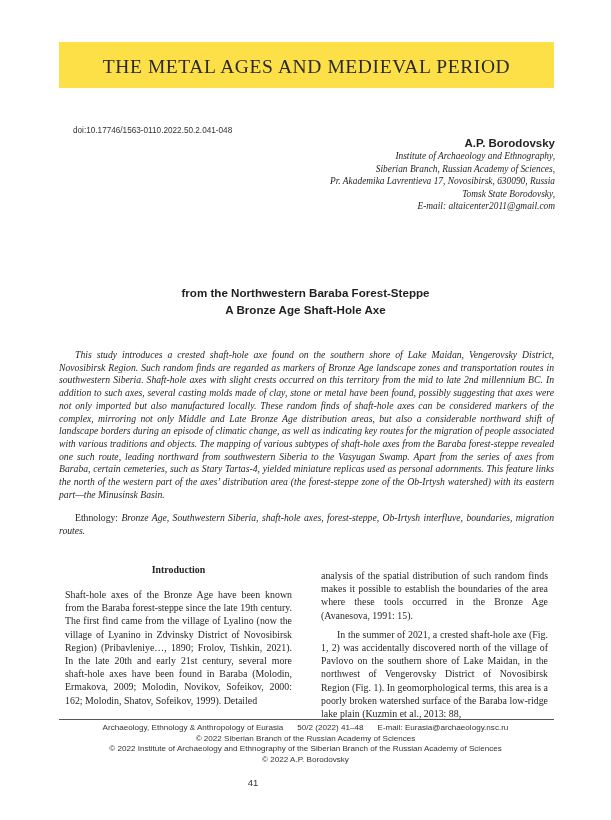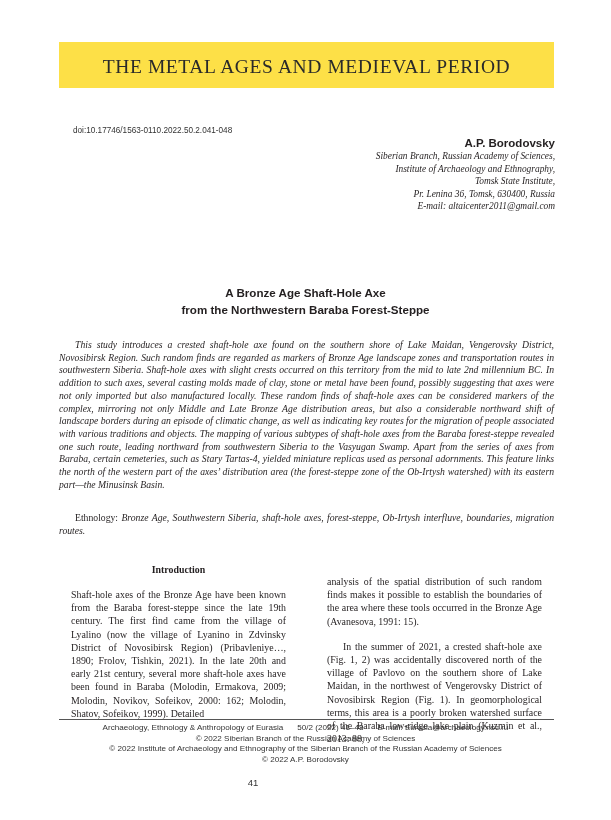--- a/index.html
+++ b/index.html
@@ -34,41 +34,41 @@
     font-style: italic; font-size: 9.4px; line-height: 12.5px; color: #231f20;
   }
 
   .title {
     position: absolute; left: 0; width: 611px; top: 284px; text-align: center;
     font-family: "Liberation Sans", "DejaVu Sans", sans-serif;
     font-weight: bold; font-size: 11.6px; line-height: 17px; color: #231f20;
   }
 
   .abstract {
-    position: absolute; left: 59px; width: 495px; top: 339px;
+    position: absolute; left: 59px; width: 495px; top: 349px;
     font-family: "Liberation Serif", "DejaVu Serif", serif;
     font-style: italic; font-size: 9.7px; line-height: 12.7px;
     text-align: justify; text-indent: 16px; margin: 0; color: #231f20;
   }
   .keywords {
     position: absolute; left: 59px; width: 495px; top: 512px;
     font-family: "Liberation Serif", "DejaVu Serif", serif;
     font-size: 9.7px; line-height: 12.7px; text-align: justify;
     text-indent: 16px; margin: 0; color: #231f20;
   }
   .keywords .kw-list { font-style: italic; }
 
   .col {
     position: absolute; top: 563px; width: 239px;
     font-family: "Liberation Serif", "DejaVu Serif", serif;
     font-size: 9.9px; line-height: 13.2px; color: #231f20;
   }
   .col-left { left: 59px; }
   .col-right { left: 315px; }
-  .col p { margin: 12px; text-align: justify; }
+  .col p { margin: 6px; text-align: justify; }
   .col p.indent { text-indent: 16px; }
   .intro-heading {
     text-align: center; font-weight: bold; font-size: 9.9px; line-height: 13px;
     margin: 0 0 12px 0;
   }
 
   .footer-rule {
     position: absolute; left: 59px; top: 719px; width: 495px; height: 0;
     border-top: 1px solid #555;
   }
@@ -88,30 +88,30 @@
 <body>
 
 <div class="section-band">
   <span>THE METAL AGES AND MEDIEVAL PERIOD</span>
 </div>
 
 <div class="doi">doi:10.17746/1563-0110.2022.50.2.041-048</div>
 
 <div class="author-block">
   <div class="author-name">A.P. Borodovsky</div>
+  <div class="affil">Institute of Archaeology and Ethnography,</div>
   <div class="affil">Siberian Branch, Russian Academy of Sciences,</div>
-  <div class="affil">Institute of Archaeology and Ethnography,</div>
-  <div class="affil">Tomsk State Institute,</div>
-  <div class="affil">Pr. Lenina 36, Tomsk, 630400, Russia</div>
+  <div class="affil">Pr. Akademika Lavrentieva 17, Novosibirsk, 630090, Russia</div>
+  <div class="affil">Tomsk State Borodovsky,</div>
   <div class="affil">E-mail: altaicenter2011@gmail.com</div>
 </div>
 
 <div class="title">
+  <div>from the Northwestern Baraba Forest-Steppe</div>
   <div>A Bronze Age Shaft-Hole Axe</div>
-  <div>from the Northwestern Baraba Forest-Steppe</div>
 </div>
 
 <p class="abstract">This study introduces a crested shaft-hole axe found on the southern shore of Lake Maidan, Vengerovsky District, Novosibirsk Region. Such random finds are regarded as markers of Bronze Age landscape zones and transportation routes in southwestern Siberia. Shaft-hole axes with slight crests occurred on this territory from the mid to late 2nd millennium BC. In addition to such axes, several casting molds made of clay, stone or metal have been found, possibly suggesting that axes were not only imported but also manufactured locally. These random finds of shaft-hole axes can be considered markers of the complex, mirroring not only Middle and Late Bronze Age distribution areas, but also a considerable northward shift of landscape borders during an episode of climatic change, as well as indicating key routes for the migration of people associated with various traditions and objects. The mapping of various subtypes of shaft-hole axes from the Baraba forest-steppe revealed one such route, leading northward from southwestern Siberia to the Vasyugan Swamp. Apart from the series of axes from Baraba, certain cemeteries, such as Stary Tartas-4, yielded miniature replicas used as personal adornments. This feature links the north of the western part of the axes’ distribution area (the forest-steppe zone of the Ob-Irtysh watershed) with its eastern part—the Minusinsk Basin.</p>
 
 <p class="keywords"><span>Ethnology:</span> <span class="kw-list">Bronze Age, Southwestern Siberia, shaft-hole axes, forest-steppe, Ob-Irtysh interfluve, boundaries, migration routes.</span></p>
 
 <div class="col col-left">
   <div class="intro-heading">Introduction</div>
   <p>Shaft-hole axes of the Bronze Age have been known from the Baraba forest-steppe since the late 19th century. The first find came from the village of Lyalino (now the village of Lyanino in Zdvinsky District of Novosibirsk Region) (Pribavleniye…, 1890; Frolov, Tishkin, 2021). In the late 20th and early 21st century, several more shaft-hole axes have been found in Baraba (Molodin, Ermakova, 2009; Molodin, Novikov, Sofeikov, 2000: 162; Molodin, Shatov, Sofeikov, 1999). Detailed</p>
 </div>

